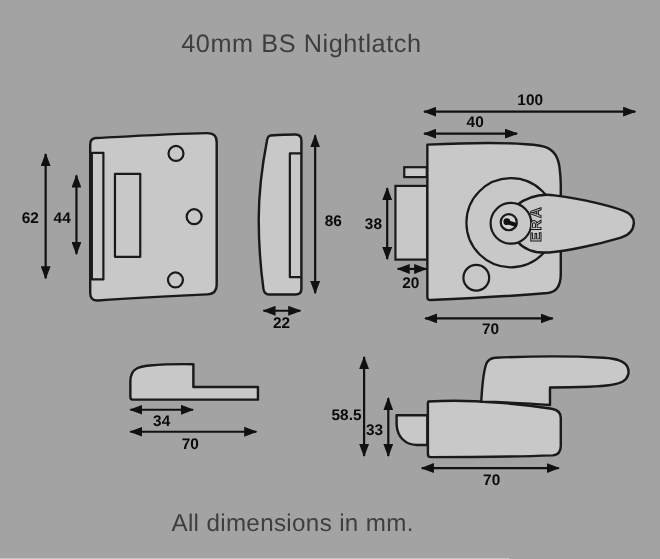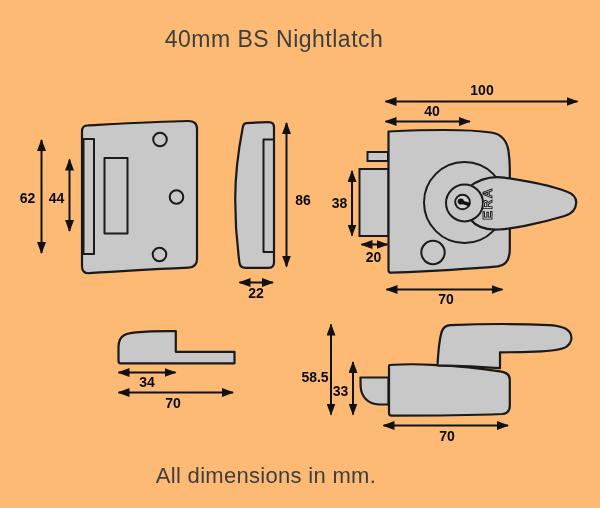--- a/index.html
+++ b/index.html
@@ -2,21 +2,21 @@
 <html style="--part-fill: #c8c8c8; --outline: #1a1a1a; --dim-text: #0a0a0a; --heading-text: #3e3e3e;"><head>
 <meta charset="utf-8">
 <style>
   :root{
     --part-fill:#c8c8c8;
     --outline:#1a1a1a;
     --dim-text:#0a0a0a;
     --heading-text:#3e3e3e;
   }
   html,body{margin:0;padding:0;background:#ffffff;}
-  .stage{position:relative;width:600px;height:508px;background:#fdba74;overflow:hidden;
+  .stage{position:relative;width:600px;height:508px;background:#a3a3a3;overflow:hidden;
          font-family:"Liberation Sans",sans-serif;}
   svg{display:block;}
   .part{fill:var(--part-fill);stroke:var(--outline);stroke-width:2.2;
         stroke-linejoin:round;stroke-linecap:round;}
   .detail{fill:none;stroke:var(--outline);stroke-width:2;stroke-linejoin:round;}
   .hole{fill:var(--part-fill);stroke:var(--outline);stroke-width:2;}
   .dimline{fill:none;stroke:#111111;stroke-width:2;
            marker-start:url(#ah);marker-end:url(#ah);}
   .dim{font:bold 14px "Liberation Sans",sans-serif;fill:var(--dim-text);}
   .heading{font:23px "Liberation Sans",sans-serif;fill:var(--heading-text);letter-spacing:.5px;}

